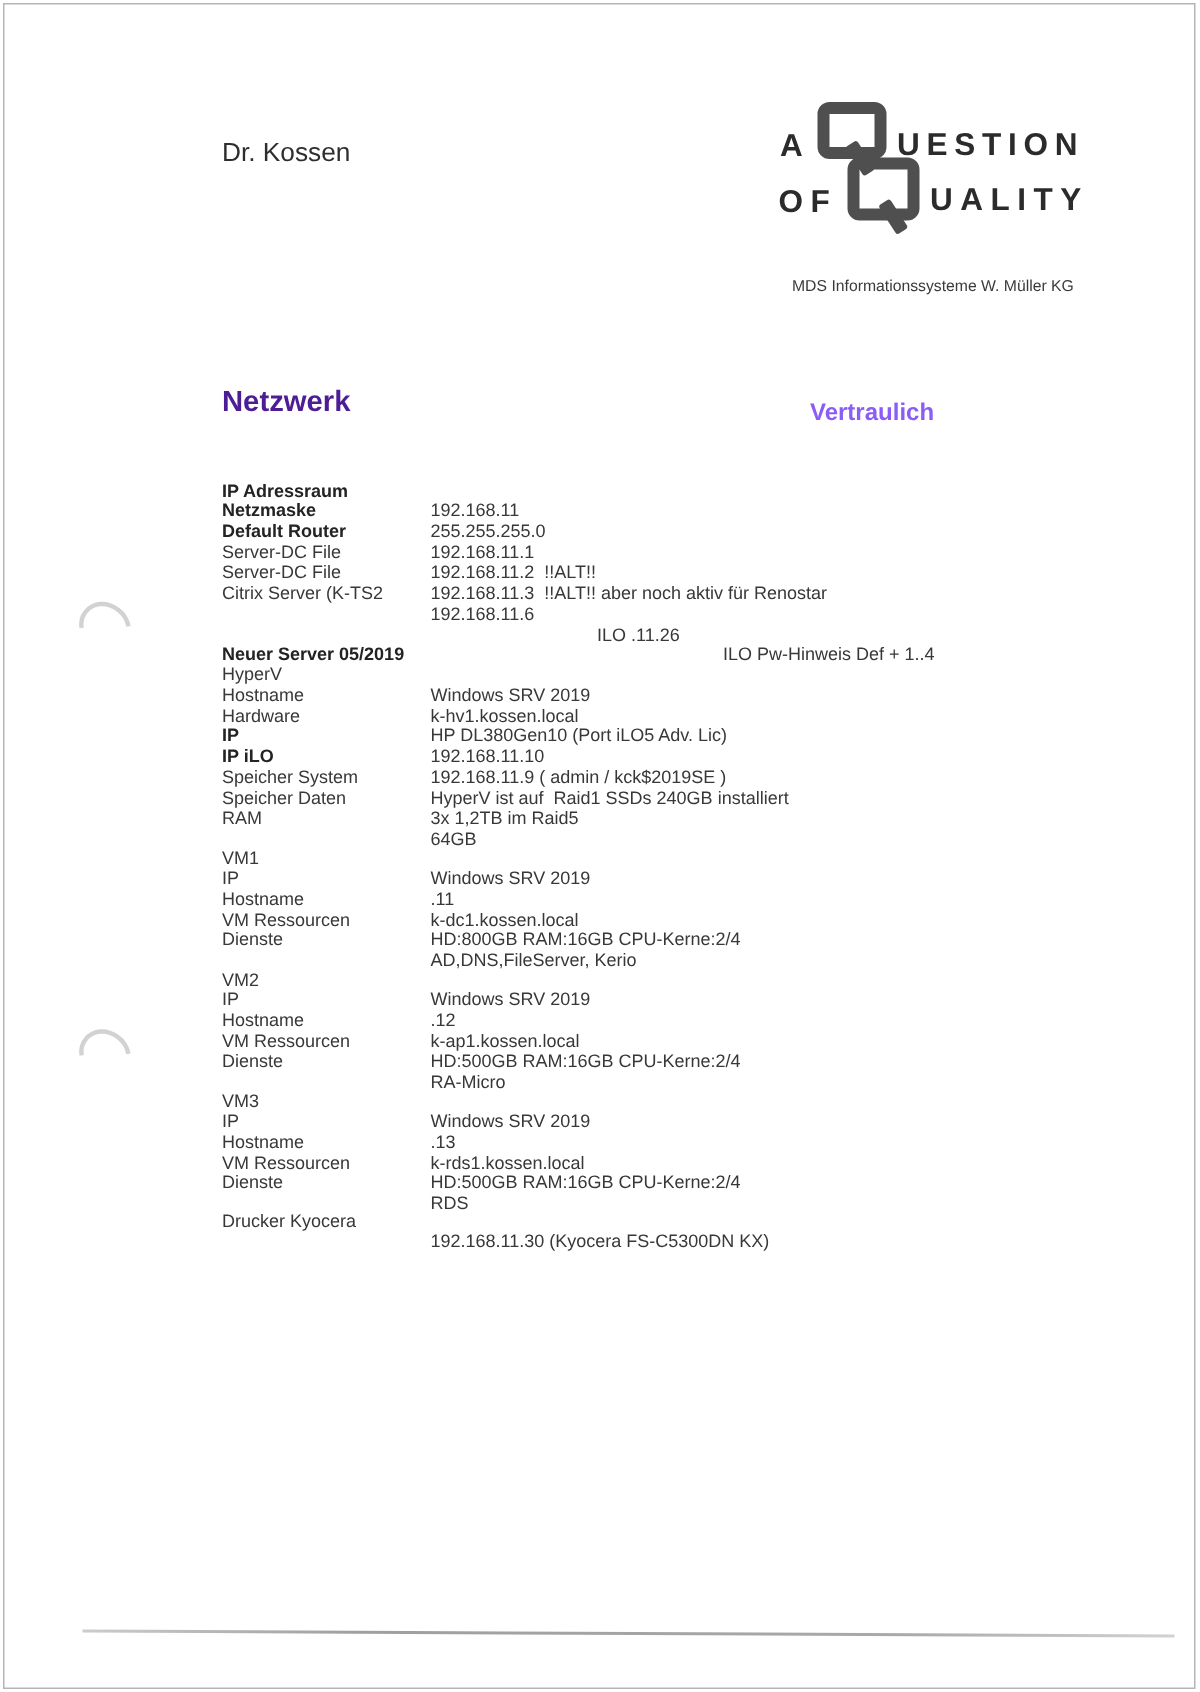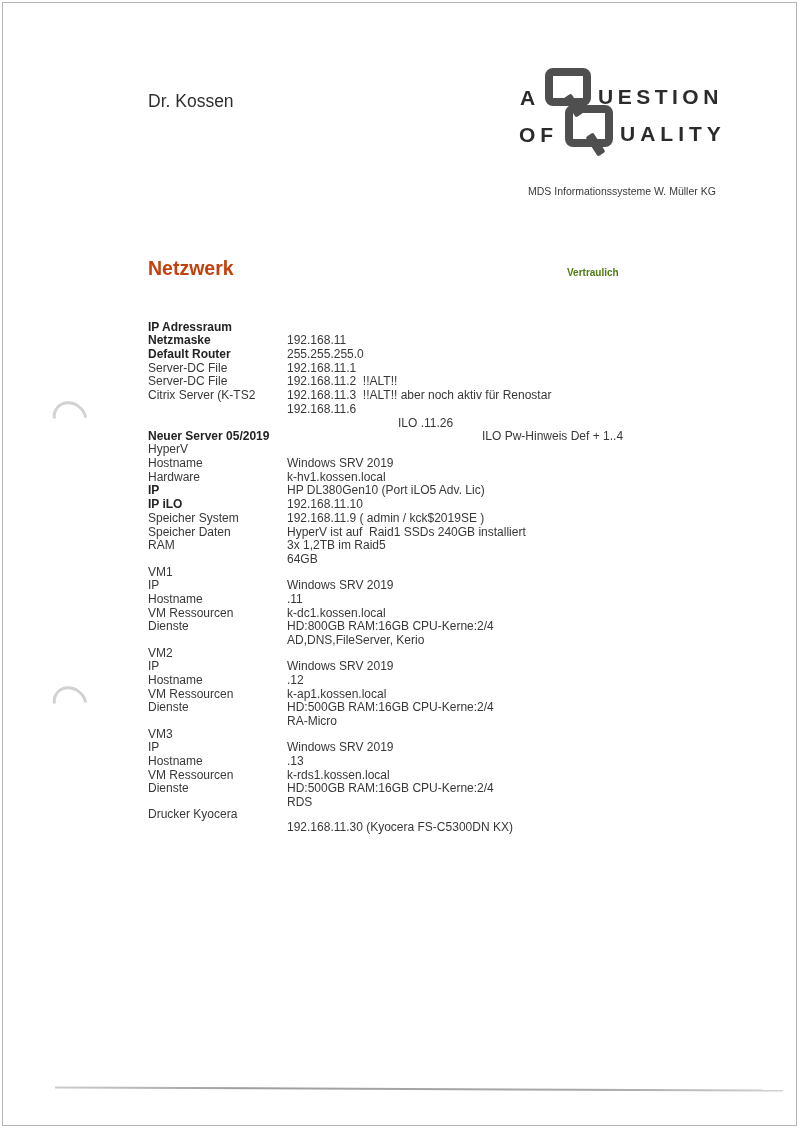--- a/index.html
+++ b/index.html
@@ -29,22 +29,22 @@
   #lg-uality{left:102px;top:57px;letter-spacing:5px;}
   .q-box{position:absolute;border:8px solid #4f4f4f;border-radius:8px;background:transparent;}
   #q-box-1{left:27px;top:2px;width:30px;height:22px;}
   #q-box-2{left:47px;top:39px;width:32px;height:26px;}
   .q-tail{position:absolute;width:9px;height:23px;background:#4f4f4f;border-radius:2px;}
   #q-tail-1{left:51px;top:28px;transform:rotate(-33deg);}
   #q-tail-2{left:73px;top:67px;transform:rotate(-33deg);}
   .company{position:absolute;left:528px;top:164px;font-size:10.5px;font-weight:normal;color:#3a3a3a;margin-top:21px;}
 
   
-  .section-title{position:absolute;left:148px;top:257px;font-size:19.5px;font-weight:bold;color:#c2410c;}
-  .classification{position:absolute;left:567px;top:267px;font-size:10px;font-weight:bold;color:#4d7c0f;}
+  .section-title{position:absolute;left:148px;top:257px;font-size:19.5px;font-weight:bold;color:#4c1d95;}
+  .classification{position:absolute;left:540px;top:267px;font-size:16px;font-weight:bold;color:#8b5cf6;}
 
   
   .block{position:absolute;left:148px;width:560px;}
   #block-0{top:307px;}
   #block-1{top:416px;}
   #block-2{top:552px;}
   #block-3{top:633px;}
   #block-4{top:714px;}
   #block-5{top:794px;}
   .row{position:relative;height:13.7px;font-size:12px;line-height:13.7px;white-space:pre;}

